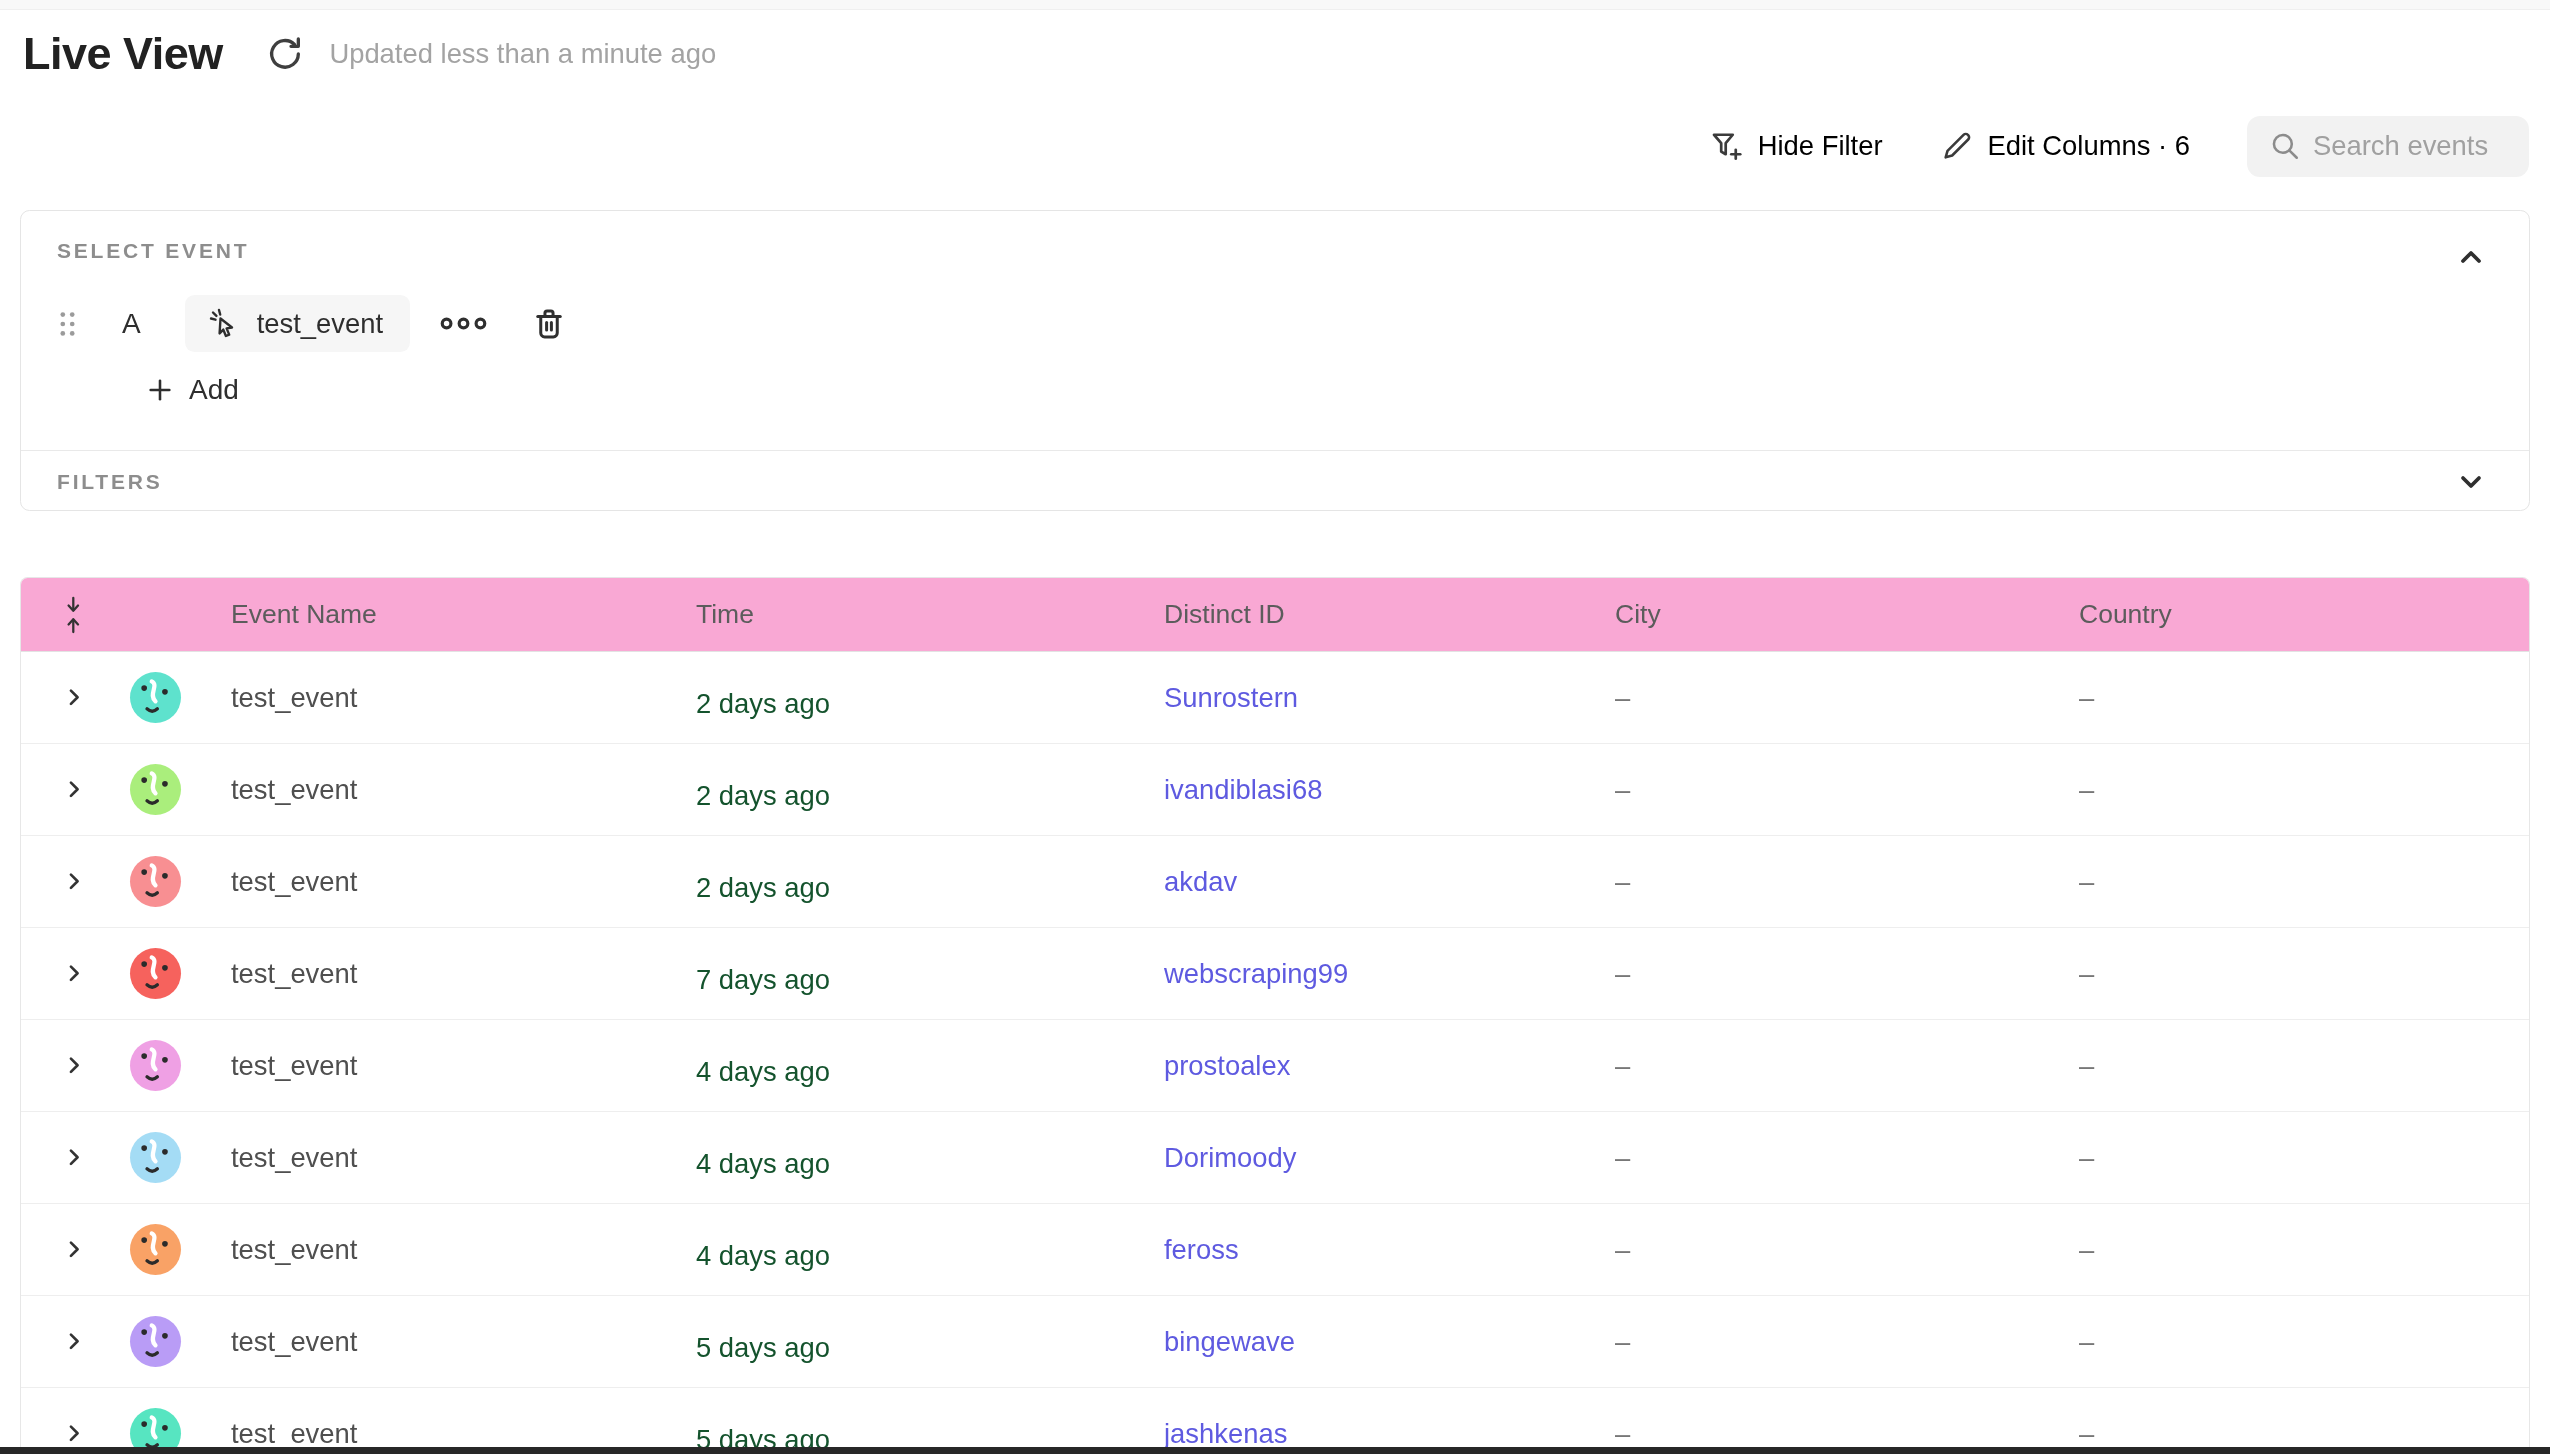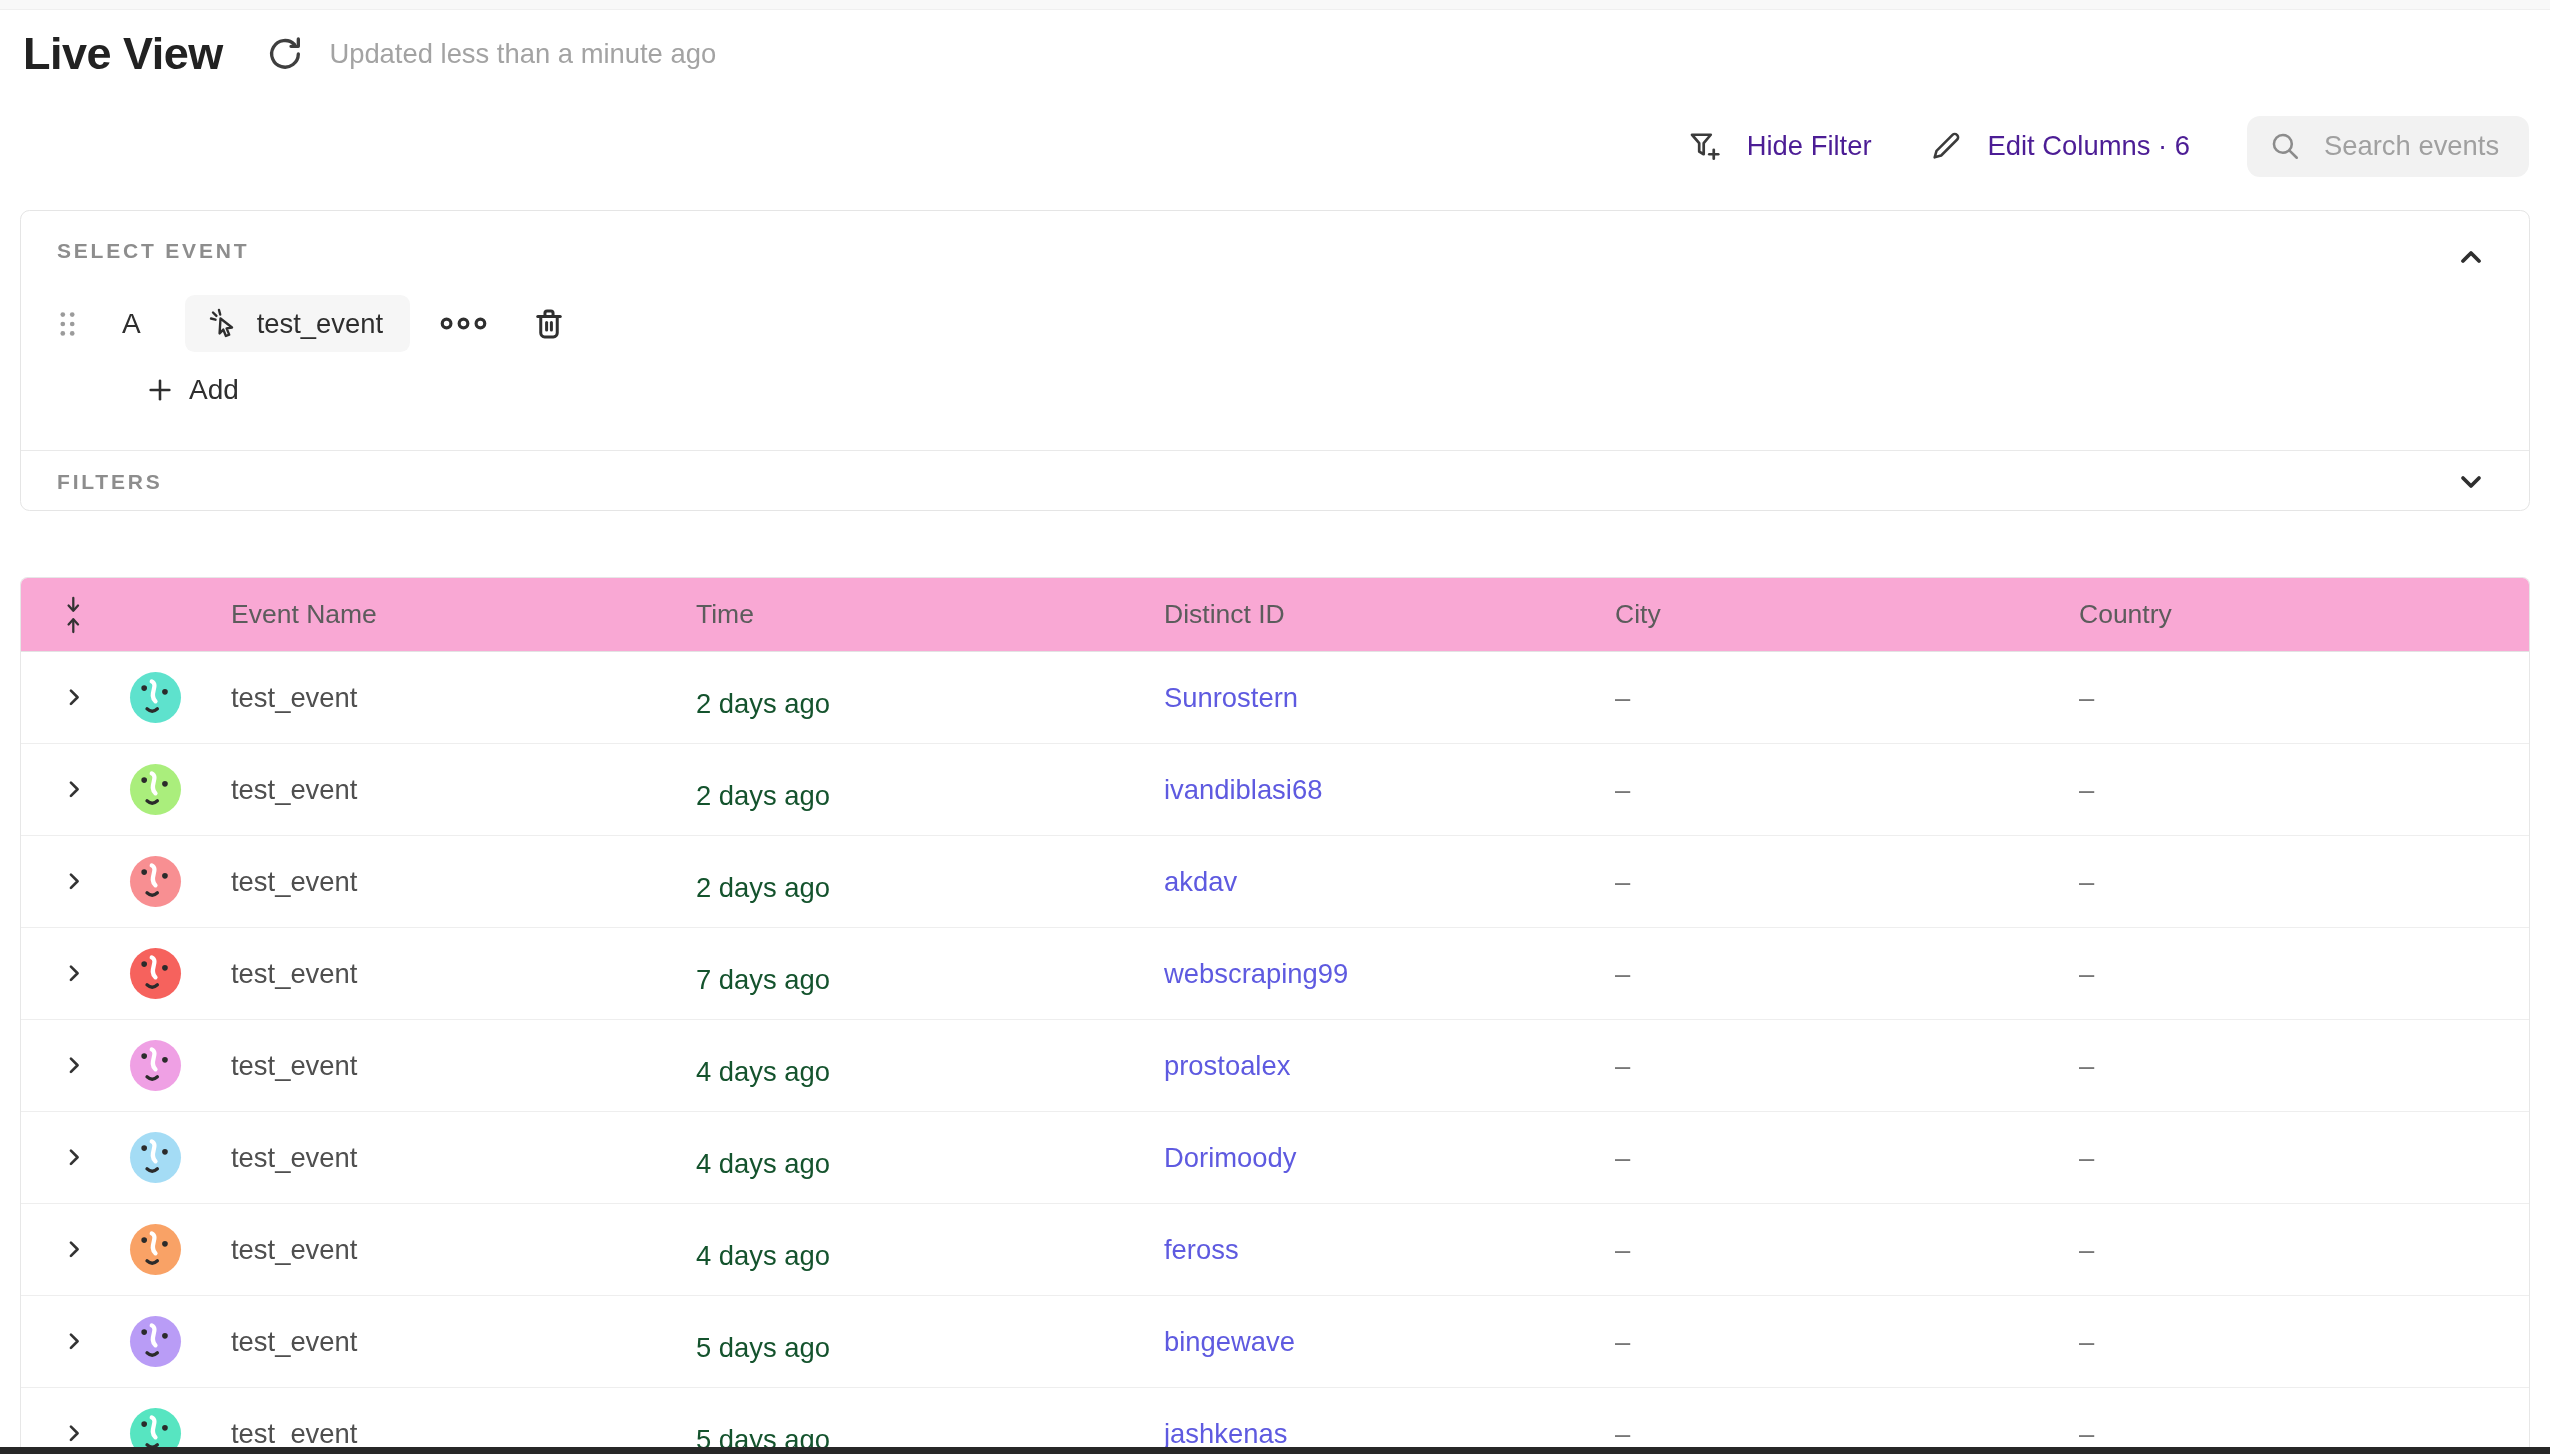--- a/index.html
+++ b/index.html
@@ -23,24 +23,24 @@
   }
   .page-title { font-size:45px; font-weight:700; color:#222; letter-spacing:-0.5px; }
   .refresh-btn { margin-left:42px; display:flex; align-items:center; }
   .updated-text { margin-left:24.6px; font-size:27.4px; color:#a3a3a3; }
 
   
   .toolbar {
     position:absolute; top:115px; right:21px; height:62px;
     display:flex; align-items:center; gap:57px;
   }
-  .tool-btn { display:flex; align-items:center; gap:25px; font-size:27.4px; color:#4c1d95; }
+  .tool-btn { display:flex; align-items:center; gap:14px; font-size:27.4px; color:#000000; }
   .search-box {
     width:282px; height:61px; background:#f2f2f2; border-radius:13.2px;
-    display:flex; align-items:center; gap:22px; padding:0 13.2px 0 21px;
+    display:flex; align-items:center; gap:11px; padding:0 13.2px 0 21px;
   }
   .search-box input {
     border:none; background:transparent; outline:none;
     font-size:27.4px; color:#444; width:100%; font-family:inherit;
   }
   .search-box input::placeholder { color:#a0a0a0; }
 
   
   .filter-card {
     position:absolute; top:210px; left:20px; right:20px;

